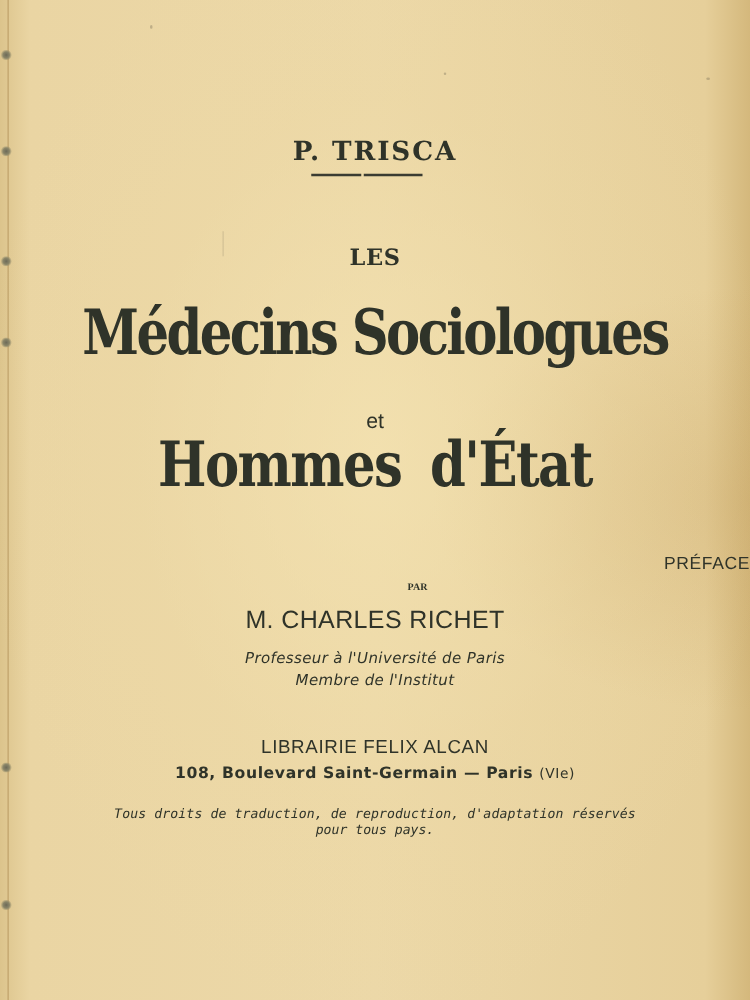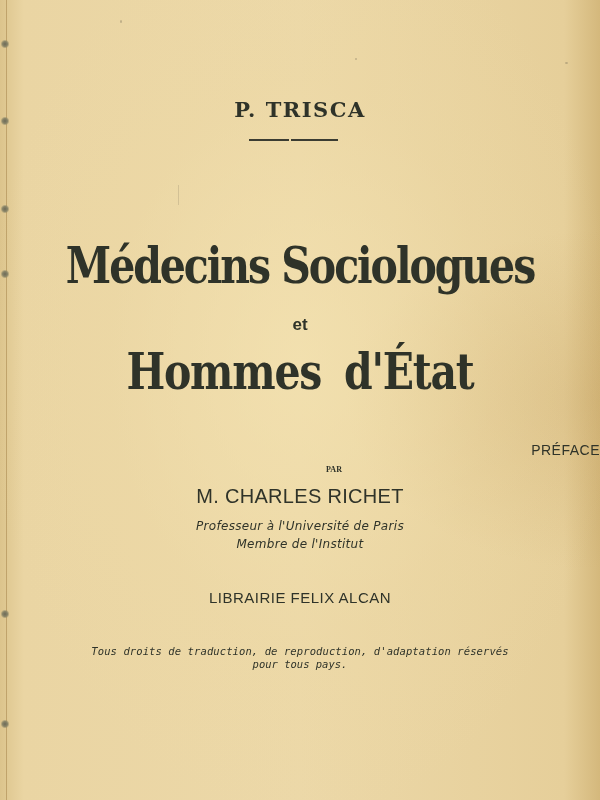--- a/index.html
+++ b/index.html
@@ -35,21 +35,21 @@
       width: 10px; height: 8px;
       background: radial-gradient(circle, #6d6a58 0%, #8b8668 40%, rgba(139,134,104,0) 70%);
     }
     .center {
       position: absolute;
       left: 0; width: 600px;
       text-align: center;
       color: #2f3329;
     }
     .author {
-      top: 97px;
+      top: 108px;
       font-family: "DejaVu Serif", serif;
       font-weight: bold;
       font-size: 21px;
       letter-spacing: 1.5px;
     }
     .rule {
       position: absolute;
       top: 139px;
       height: 2px;
       background: #3b3c32;
@@ -65,23 +65,23 @@
       top: 236px;
       font-family: "DejaVu Serif", serif;
       font-weight: bold;
       font-size: 50px;
       letter-spacing: -2.5px;
       transform: scaleX(0.82);
       transform-origin: center;
       line-height: 60px;
     }
     .et {
-      top: 315px;
+      top: 327px;
       font-family: "Liberation Sans", sans-serif;
-      font-weight: bold;
+      font-weight: normal;
       font-size: 17px;
     }
     .title2 {
       top: 342px;
       font-family: "DejaVu Serif", serif;
       font-weight: bold;
       font-size: 50px;
       letter-spacing: -1.5px;
       transform: scaleX(0.82);
       transform-origin: center;
@@ -174,27 +174,32 @@
   <div class="speck" style="left:120px;top:20px;width:2px;height:3px"></div>
   <div class="speck" style="left:565px;top:62px;width:3px;height:2px"></div>
   <div class="speck" style="left:355px;top:58px;width:2px;height:2px"></div>
   <div class="speck" style="left:178px;top:185px;width:1px;height:20px;border-radius:0;background:rgba(110,100,80,0.2)"></div>
 
   <div class="center author">P. TRISCA</div>
 
   <div class="rule" style="left:249px;width:40px"></div>
   <div class="rule" style="left:291px;width:47px"></div>
 
+  <div class="center les">LES</div>
   <div class="center title1">Médecins Sociologues</div>
   <div class="center et">et</div>
   <div class="center title2">Hommes d'État</div>
 
   <div class="center preface">PRÉFACE</div>
   <div class="center par">PAR</div>
   <div class="center richet">M. CHARLES RICHET</div>
   <div class="center membre">Membre de l'Institut</div>
   <div class="center prof">Professeur à l'Université de Paris</div>
 
   <div class="center librairie">LIBRAIRIE FELIX ALCAN</div>
+  <div class="center address">
+    <span>108, Boulevard Saint-Germain — Paris</span>
+    <span class="small">(VIe)</span>
+  </div>
 
   <div class="center rights2">pour tous pays.</div>
   <div class="center rights1">Tous droits de traduction, de reproduction, d'adaptation réservés</div>
 </div>
 
 </body></html>

